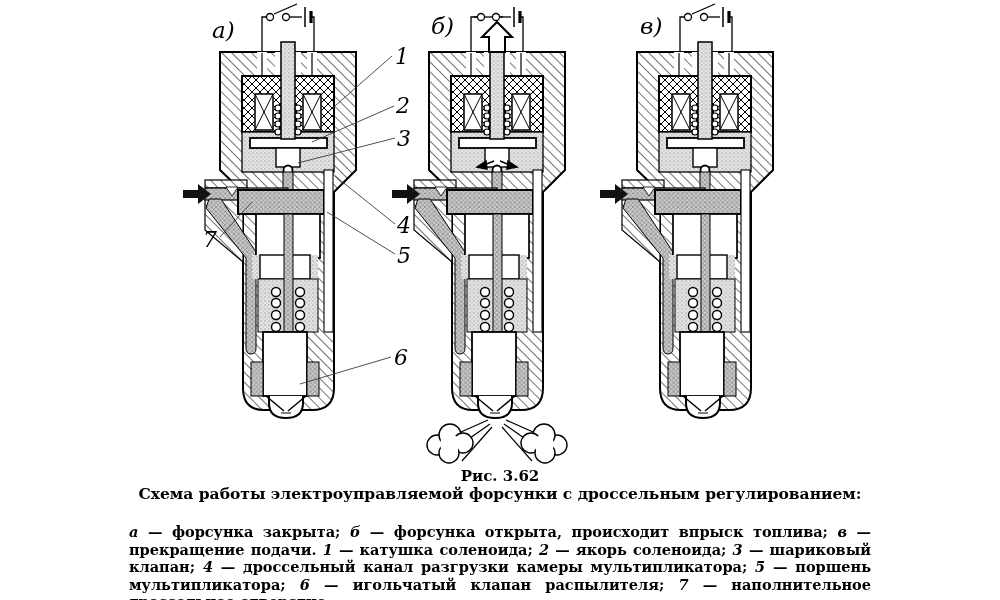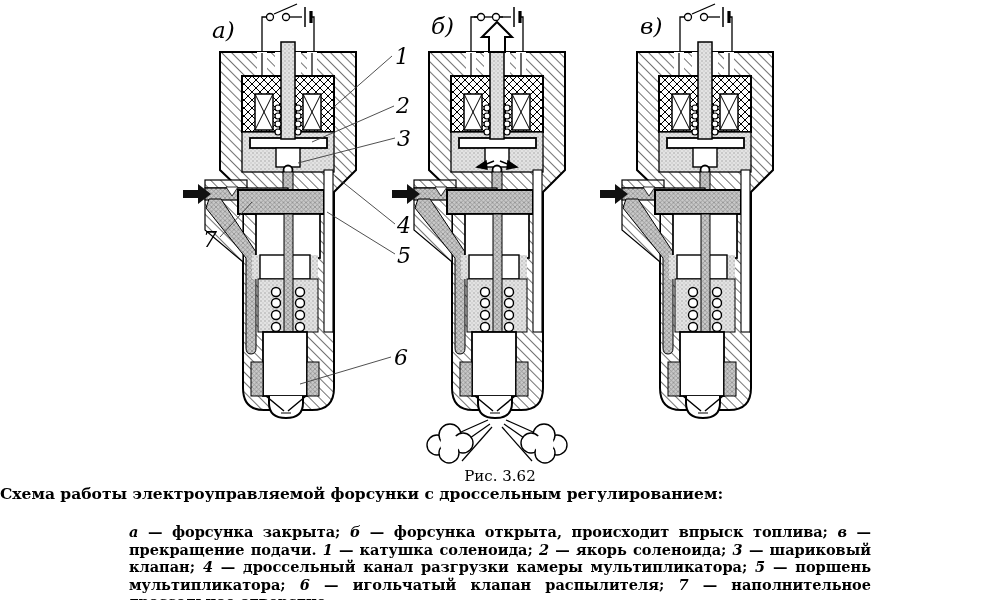--- a/index.html
+++ b/index.html
@@ -2,22 +2,22 @@
 <html><head>
 <meta charset="utf-8">
 <style>
   html,body{margin:0;padding:0;background:#ffffff;}
   .page{position:relative;width:1000px;height:600px;background:#fff;overflow:hidden;
         font-family:"DejaVu Serif", serif;}
   .diagram-wrap{position:absolute;left:0;top:0;width:1000px;height:468px;}
   svg text.panel-label{font-family:"DejaVu Serif",serif;font-style:italic;font-size:23px;fill:#000;}
   svg text.callout-num{font-family:"DejaVu Serif",serif;font-style:italic;font-size:22px;fill:#000;}
   .caption{position:absolute;left:0;top:468px;width:1000px;color:#000;}
-  .fig-number{text-align:center;font-weight:normal;font-size:15px;line-height:16px;}
-  .fig-title{text-align:left;font-weight:bold;font-size:15.5px;line-height:18px;margin-top:1px;}
+  .fig-number{text-align:center;font-weight:bold;font-size:15px;line-height:16px;}
+  .fig-title{text-align:center;font-weight:bold;font-size:15.5px;line-height:18px;margin-top:1px;}
   .legend{width:742px;margin:20px auto 0 auto;font-weight:bold;font-size:14.5px;
           line-height:17.5px;text-align:justify;}
   .legend .em{font-style:italic;}
 </style>
 </head>
 <body>
 
 <div class="page">
   <div class="diagram-wrap">
     <svg width="1000" height="468" viewBox="0 0 1000 468" xmlns="http://www.w3.org/2000/svg">

